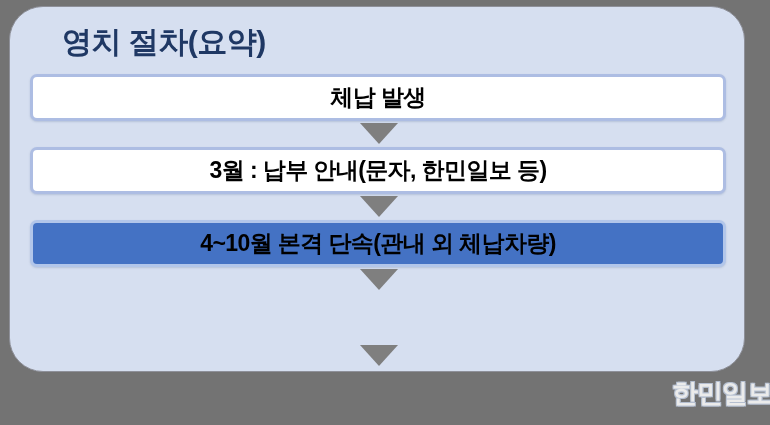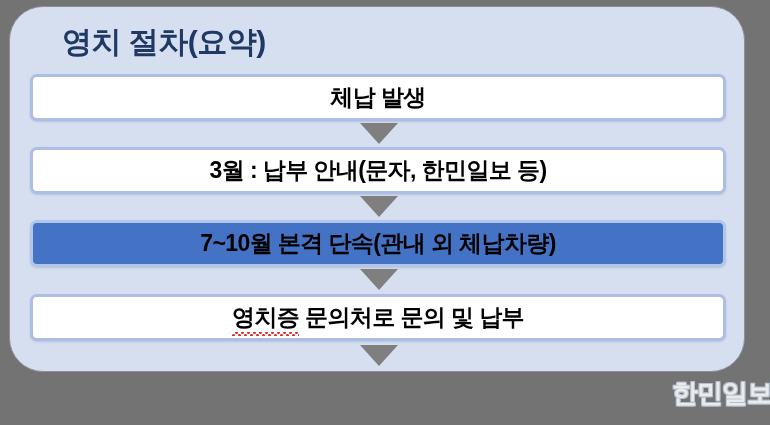--- a/index.html
+++ b/index.html
@@ -150,30 +150,25 @@
   <div class="flow-box box-2">
     <span class="label">
       <span class="squiggle-host"></span><span>3월 : 납부 안내(문자, 한민일보 등)</span>
     </span>
   </div>
 
   <div class="arrow arrow-2"></div>
 
   <div class="flow-box box-3 highlight">
     <span class="label">
-      <span class="squiggle-host"></span><span>7~10월 본격 단속(관내 외 체납차량)</span>
+      <span class="squiggle-host"></span><span>4~10월 본격 단속(관내 외 체납차량)</span>
     </span>
   </div>
 
   <div class="arrow arrow-3"></div>
 
-  <div class="flow-box box-4">
-    <span class="label">
-      <span class="squiggle-host squiggle">영치증</span><span> 문의처로 문의 및 납부</span>
-    </span>
-  </div>
 
   <div class="arrow arrow-4"></div>
 
 
   <div class="watermark">한민일보</div>
 
 </div>
 
 </body></html>

